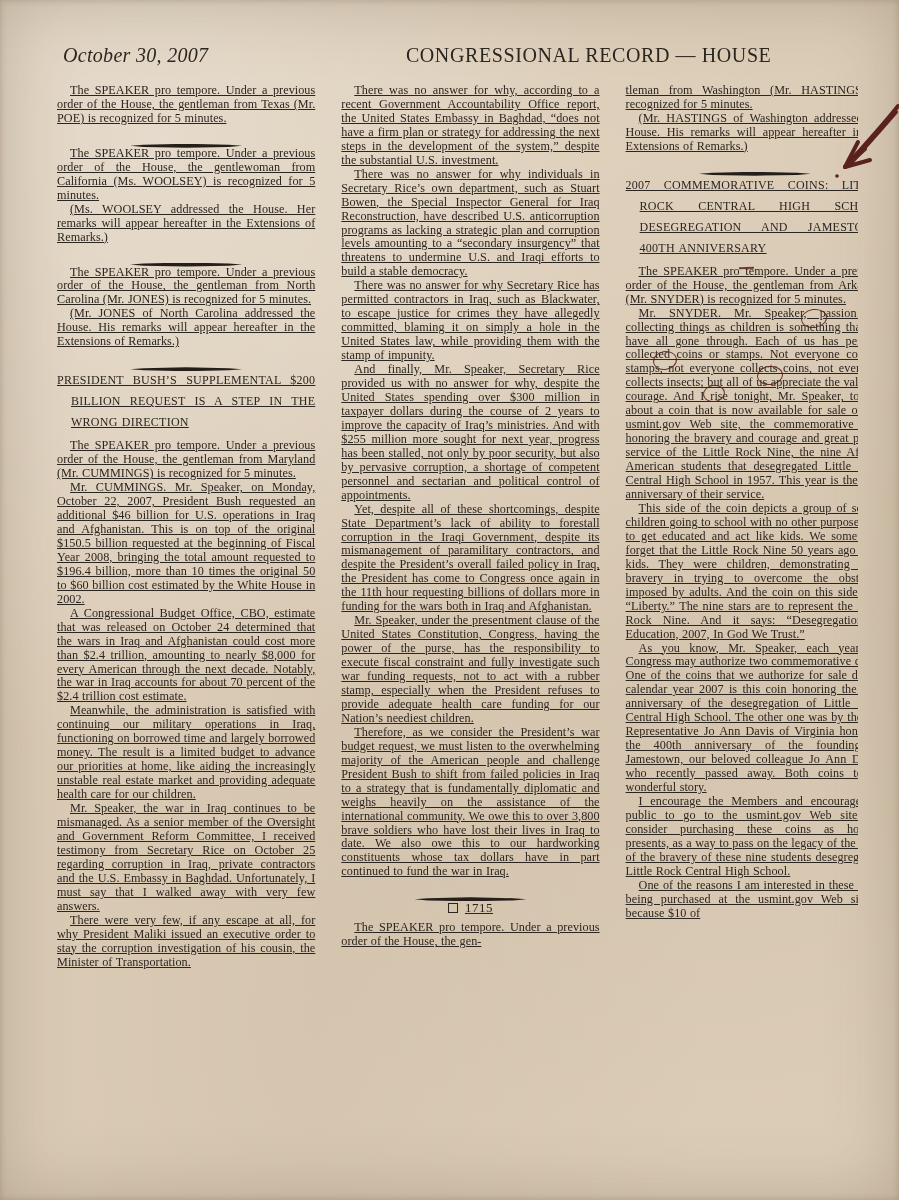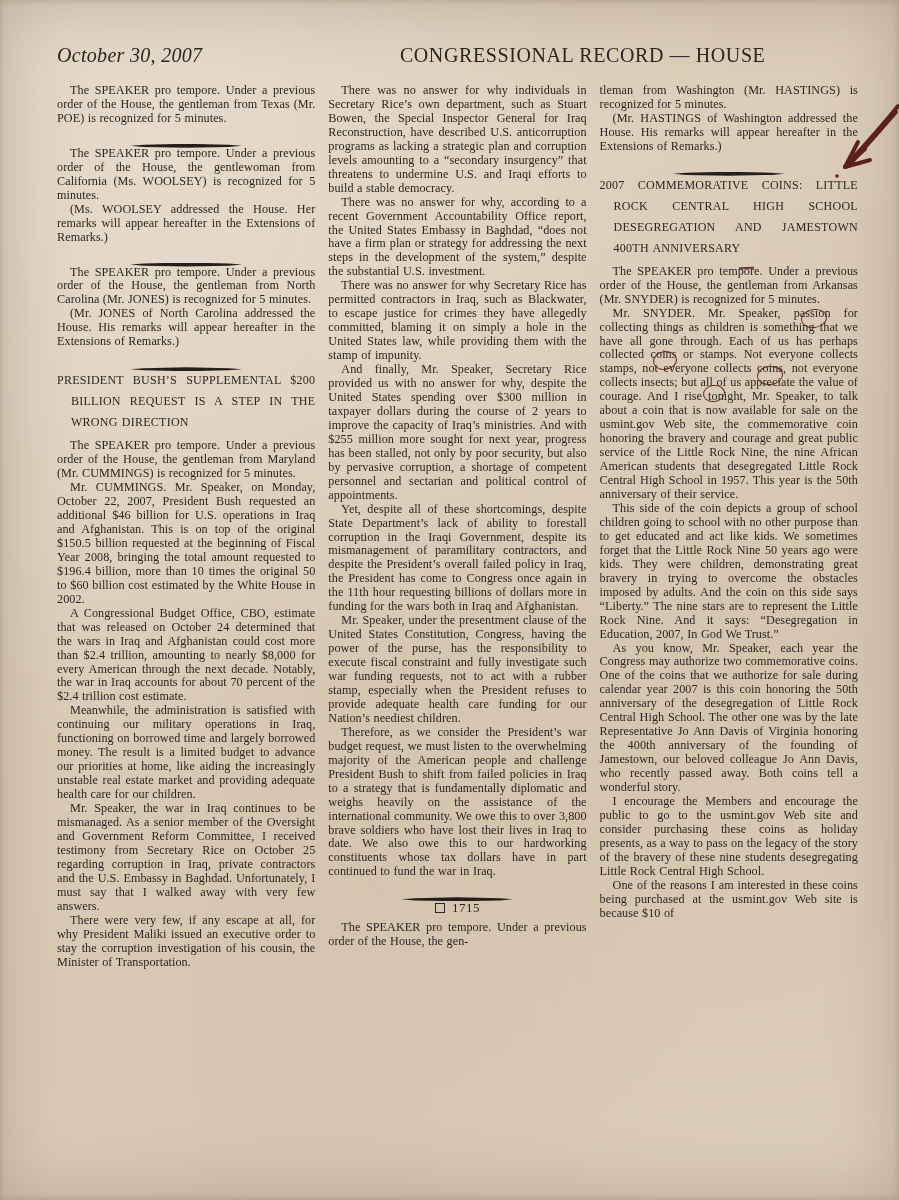--- a/index.html
+++ b/index.html
@@ -12,29 +12,29 @@
     background:
       radial-gradient(ellipse at 18% 12%, rgba(255,255,255,0.28), transparent 42%),
       radial-gradient(ellipse at 78% 55%, rgba(125,95,60,0.08), transparent 55%),
       radial-gradient(ellipse at 35% 85%, rgba(125,95,60,0.07), transparent 48%),
       radial-gradient(ellipse at 60% 30%, rgba(255,250,240,0.12), transparent 40%),
       #dccdb8;
     box-shadow: inset 0 0 70px rgba(95,75,50,0.28), inset 0 0 6px rgba(80,60,40,0.25);
     color:#2c2620;
   }
   .page-header{
-    position:absolute;top:44px;left:57px;width:801px;
+    position:absolute;top:44px;left:63px;width:801px;
     display:flex;align-items:baseline;
   }
   .ph-date{flex:1;font-style:italic;font-size:20px;letter-spacing:0.3px;}
   .ph-masthead{flex:2.2;text-align:center;font-weight:normal;font-size:20px;letter-spacing:0.6px;white-space:nowrap;}
   .ph-pageno{flex:1;text-align:right;font-weight:bold;font-size:21px;letter-spacing:0.5px;}
   .columns{
     position:absolute;top:84px;left:57px;width:801px;height:1095px;
-    display:flex;gap:13px;overflow:hidden;
+    display:flex;gap:26px;overflow:hidden;text-decoration:underline;
   }
   .col{width:258.3px;flex:0 0 258.3px;}
   .col p{
     margin:0;font-size:12.2px;line-height:13.95px;
     text-align:justify;text-indent:13px;
     letter-spacing:0.05px;word-spacing:0.4px;
     color:#2c2620;
   }
   .col p.flush{text-indent:0;}
   .section-heading{
@@ -86,22 +86,22 @@
         <div class="divider"><span class="divider-line"></span></div>
         <h2 class="section-heading">PRESIDENT BUSH’S SUPPLEMENTAL $200 BILLION REQUEST IS A STEP IN THE WRONG DIRECTION</h2>
         <p>The SPEAKER pro tempore. Under a previous order of the House, the gentleman from Maryland (Mr. CUMMINGS) is recognized for 5 minutes.</p>
         <p>Mr. CUMMINGS. Mr. Speaker, on Monday, October 22, 2007, President Bush requested an additional $46 billion for U.S. operations in Iraq and Afghanistan. This is on top of the original $150.5 billion requested at the beginning of Fiscal Year 2008, bringing the total amount requested to $196.4 billion, more than 10 times the original 50 to $60 billion cost estimated by the White House in 2002.</p>
         <p>A Congressional Budget Office, CBO, estimate that was released on October 24 determined that the wars in Iraq and Afghanistan could cost more than $2.4 trillion, amounting to nearly $8,000 for every American through the next decade. Notably, the war in Iraq accounts for about 70 percent of the $2.4 trillion cost estimate.</p>
         <p>Meanwhile, the administration is satisfied with continuing our military operations in Iraq, functioning on borrowed time and largely borrowed money. The result is a limited budget to advance our priorities at home, like aiding the increasingly unstable real estate market and providing adequate health care for our children.</p>
         <p>Mr. Speaker, the war in Iraq continues to be mismanaged. As a senior member of the Oversight and Government Reform Committee, I received testimony from Secretary Rice on October 25 regarding corruption in Iraq, private contractors and the U.S. Embassy in Baghdad. Unfortunately, I must say that I walked away with very few answers.</p>
         <p>There were very few, if any escape at all, for why President Maliki issued an executive order to stay the corruption investigation of his cousin, the Minister of Transportation.</p>
       </section>
     <section class="col" id="col-middle">
+        <p>There was no answer for why, according to a recent Government Accountability Office report, the United States Embassy in Baghdad, “does not have a firm plan or strategy for addressing the next steps in the development of the system,” despite the substantial U.S. investment.</p>
         <p>There was no answer for why individuals in Secretary Rice’s own department, such as Stuart Bowen, the Special Inspector General for Iraq Reconstruction, have described U.S. anticorruption programs as lacking a strategic plan and corruption levels amounting to a “secondary insurgency” that threatens to undermine U.S. and Iraqi efforts to build a stable democracy.</p>
-        <p>There was no answer for why, according to a recent Government Accountability Office report, the United States Embassy in Baghdad, “does not have a firm plan or strategy for addressing the next steps in the development of the system,” despite the substantial U.S. investment.</p>
         <p>There was no answer for why Secretary Rice has permitted contractors in Iraq, such as Blackwater, to escape justice for crimes they have allegedly committed, blaming it on simply a hole in the United States law, while providing them with the stamp of impunity.</p>
         <p>And finally, Mr. Speaker, Secretary Rice provided us with no answer for why, despite the United States spending over $300 million in taxpayer dollars during the course of 2 years to improve the capacity of Iraq’s ministries. And with $255 million more sought for next year, progress has been stalled, not only by poor security, but also by pervasive corruption, a shortage of competent personnel and sectarian and political control of appointments.</p>
         <p>Yet, despite all of these shortcomings, despite State Department’s lack of ability to forestall corruption in the Iraqi Government, despite its mismanagement of paramilitary contractors, and despite the President’s overall failed policy in Iraq, the President has come to Congress once again in the 11th hour requesting billions of dollars more in funding for the wars both in Iraq and Afghanistan.</p>
         <p>Mr. Speaker, under the presentment clause of the United States Constitution, Congress, having the power of the purse, has the responsibility to execute fiscal constraint and fully investigate such war funding requests, not to act with a rubber stamp, especially when the President refuses to provide adequate health care funding for our Nation’s neediest children.</p>
         <p>Therefore, as we consider the President’s war budget request, we must listen to the overwhelming majority of the American people and challenge President Bush to shift from failed policies in Iraq to a strategy that is fundamentally diplomatic and weighs heavily on the assistance of the international community. We owe this to over 3,800 brave soldiers who have lost their lives in Iraq to date. We also owe this to our hardworking constituents whose tax dollars have in part continued to fund the war in Iraq.</p>
         <div class="divider"><span class="divider-line"></span></div>
         <div class="time-marker"><span class="time-box"></span><span>1715</span></div>
         <p>The SPEAKER pro tempore. Under a previous order of the House, the gen-</p>
       </section>
     <section class="col" id="col-right">

